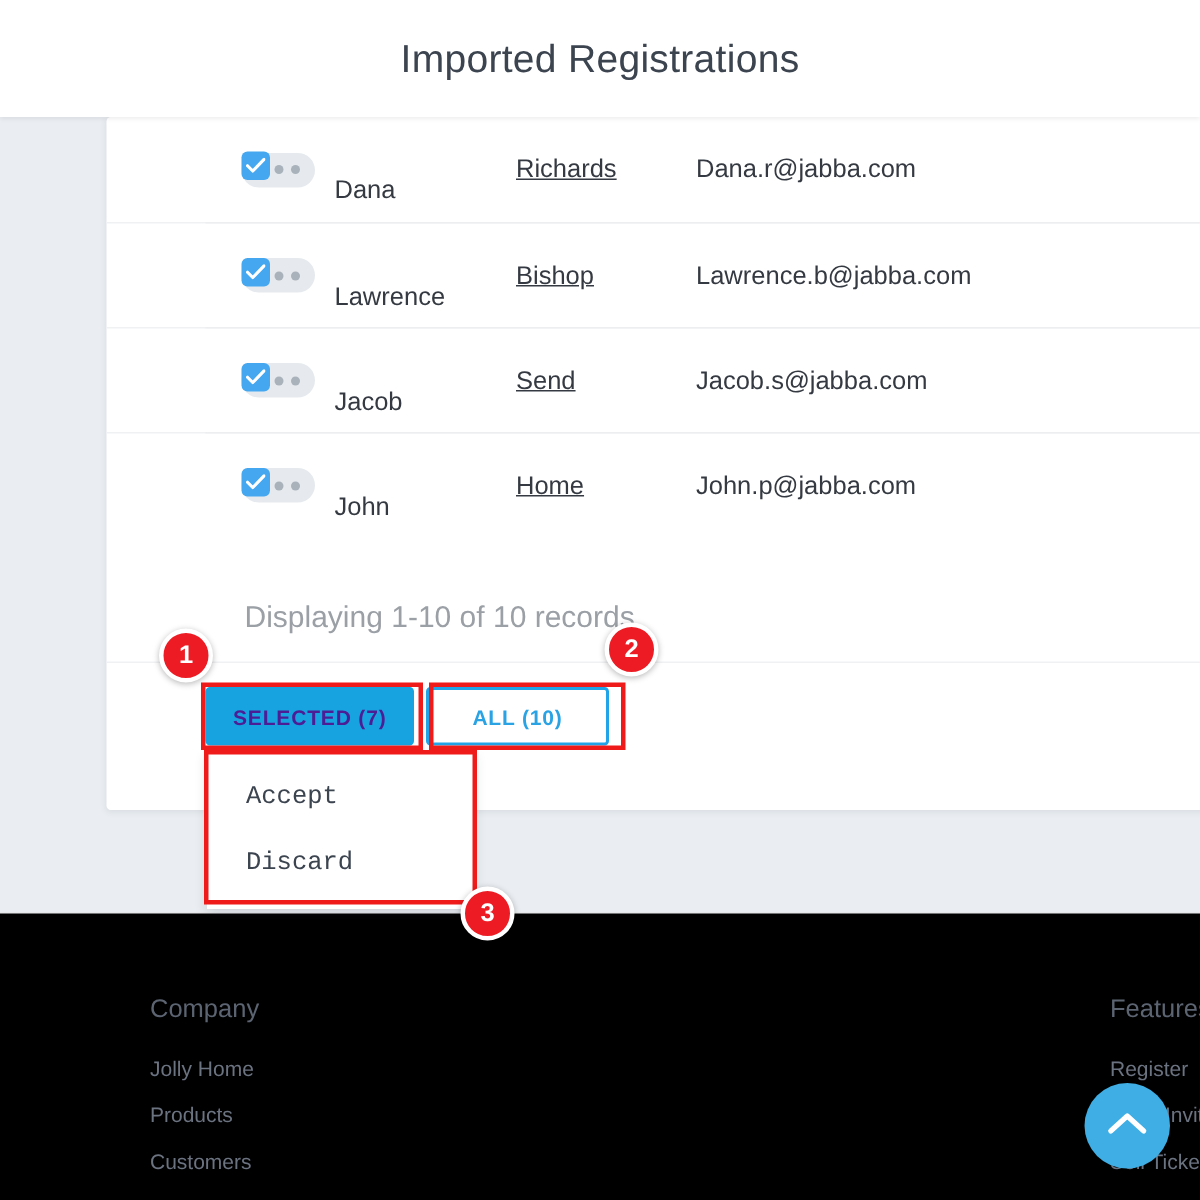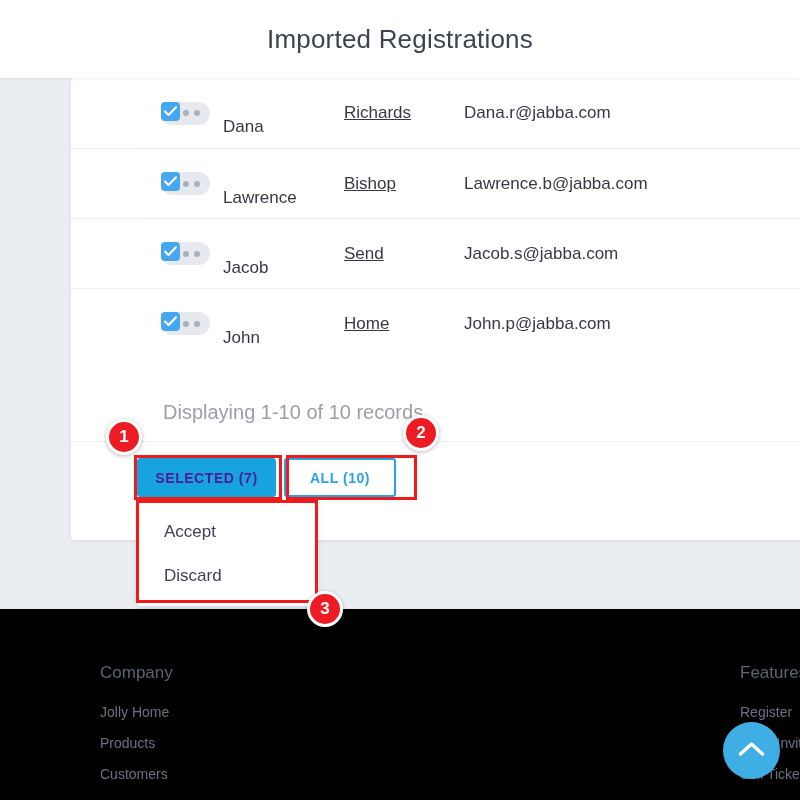--- a/index.html
+++ b/index.html
@@ -150,36 +150,37 @@
     cursor: pointer;
     user-select: none;
   }
   .btn-selected {
     width: 139px;
     background: #17a3e0;
     color: #4c1d95;
     border: 1px solid #17a3e0;
   }
   .btn-all {
-    width: 112px;
+    width: 122px;
     margin-left: 8px;
     background: #ffffff;
     color: #2aa3e4;
     border: 2px solid #22a5e8;
   }
 
   
   .dropdown {
     position: absolute;
     left: 138px; top: 502px;
     width: 178px;
     background: #ffffff;
     box-shadow: 0 2px 8px rgba(40,50,70,0.16);
     z-index: 20;
     padding: 8px 0;
+    font-family: Liberation Mono, monospace;
   }
   .dropdown-item {
     height: 44px;
     line-height: 44px;
     padding-left: 26px;
     font-size: 17px;
     color: #3c4450;
     cursor: pointer;
     white-space: nowrap;
   }

